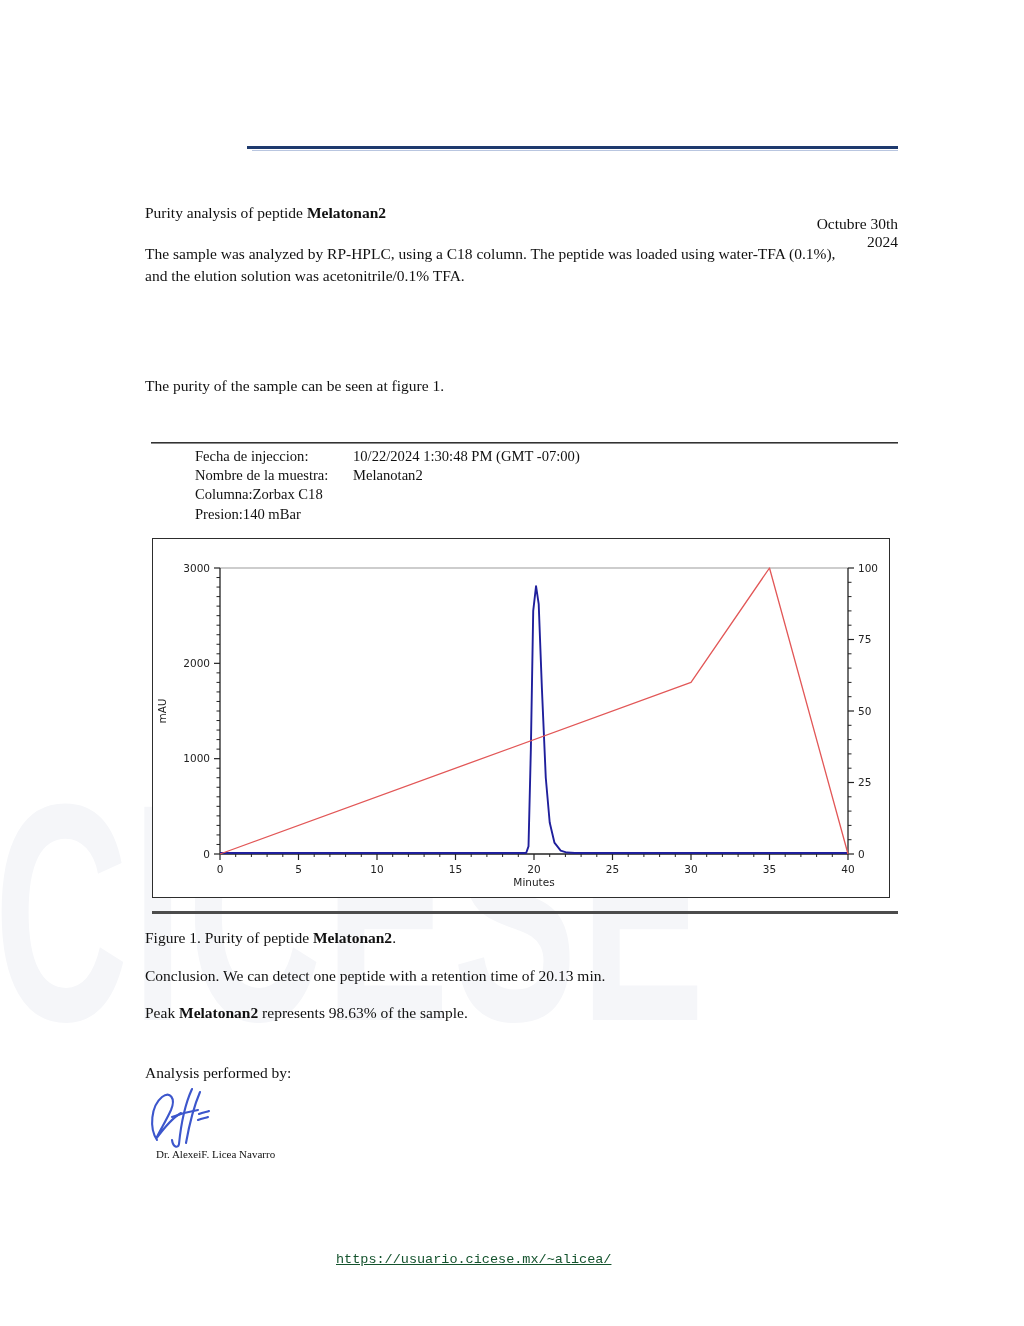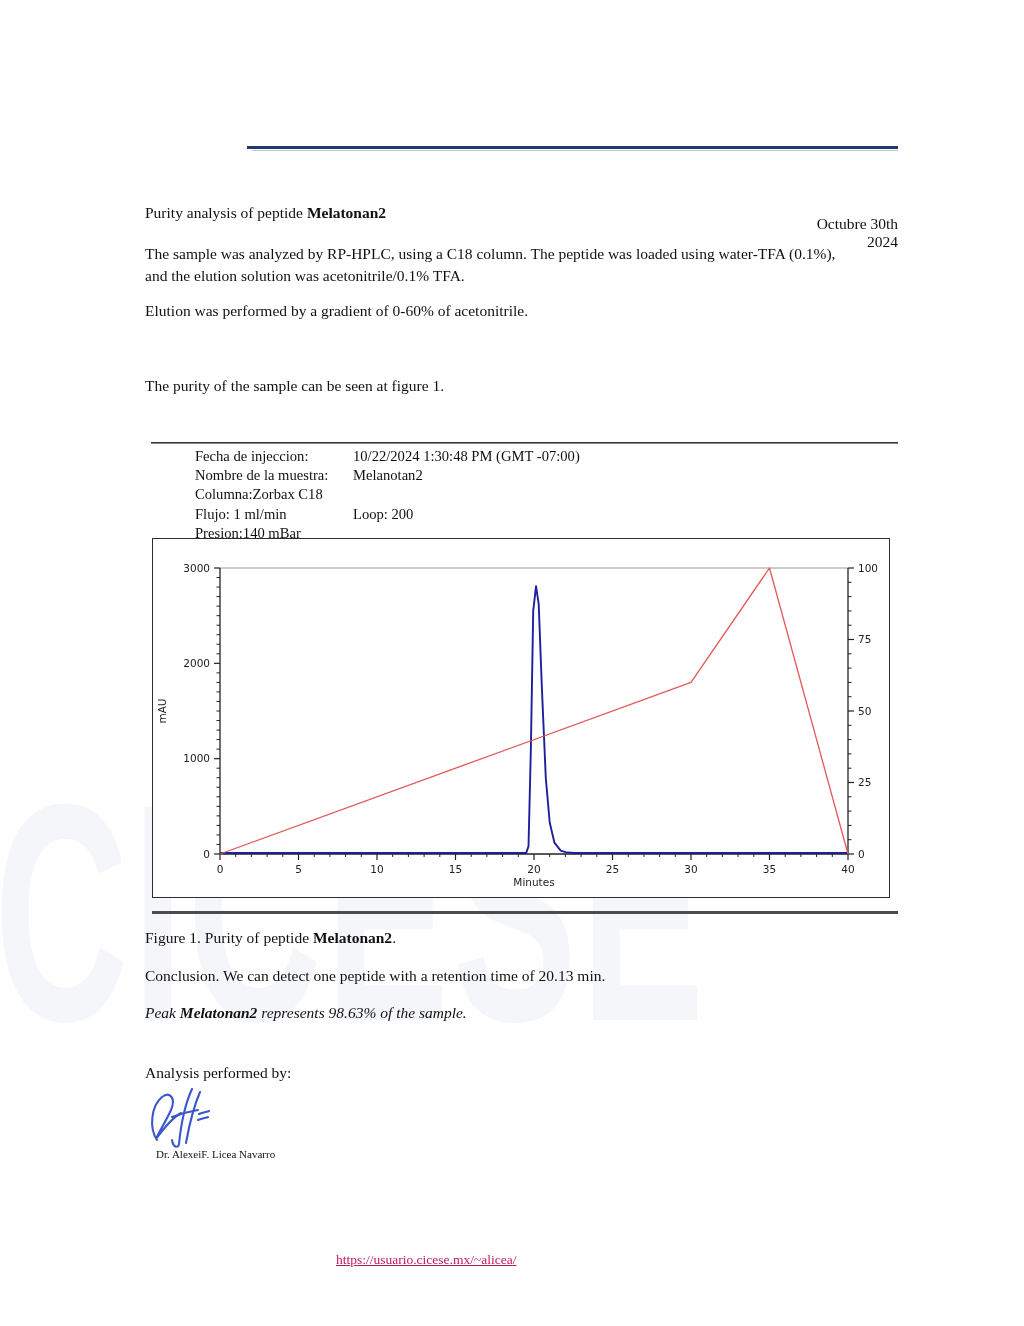--- a/index.html
+++ b/index.html
@@ -30,62 +30,57 @@
   .info-label.wide{min-width:496px;}
   
   #chart-box{left:152px;top:538px;width:738px;height:360px;border:1.6px solid #2d2d2d;background:#fff;box-sizing:border-box;}
   #chart-svg{position:absolute;left:0;top:0;}
   #right-axis-unit{left:898px;top:700px;font-family:"DejaVu Sans",sans-serif;font-size:9.5px;color:#333;
                    transform:rotate(-90deg);}
   #chart-divider{left:152px;top:911px;width:768px;height:3px;background:#4c4c4c;}
   
   #figure-caption{left:145px;top:929px;font-size:15.5px;}
   #conclusion{left:145px;top:967px;font-size:15.5px;}
-  #peak-line{left:145px;top:1004px;font-size:15.5px;font-style:italic;}
+  #peak-line{left:145px;top:1004px;font-size:15.5px;}
   #analysis-by{left:145px;top:1064px;font-size:15.5px;font-family:Liberation Serif, serif;}
   #signature{left:148px;top:1086px;}
   #signer-name{left:156px;top:1148px;font-size:11px;}
-  #footer-link{left:336px;top:1252px;font-family:Liberation Serif, serif;font-size:13.5px;color:#be185d;}
+  #footer-link{left:336px;top:1252px;font-family:Liberation Mono, monospace;font-size:13.5px;color:#14532d;}
   b{font-weight:bold;}
 </style>
 </head>
 <body>
 
 <div id="page">
 
   <div id="watermark" class="abs">CICESE</div>
 
   <div id="top-rule" class="abs"></div>
   <div id="top-rule-shadow" class="abs"></div>
 
   <div id="doc-title" class="abs"><span>Purity analysis of peptide </span><b>Melatonan2</b></div>
   <div id="doc-date" class="abs">Octubre 30th 2024</div>
 
   <div id="para-1" class="abs para">The sample was analyzed by RP-HPLC, using a C18 column. The peptide was loaded using water-TFA (0.1%),
 and the elution solution was acetonitrile/0.1% TFA.</div>
-  <div id="para-2" class="abs para">Elution was performed by a gradient of 0-60% of acetonitrile.</div>
   <div id="para-4" class="abs para">The purity of the sample can be seen at figure 1.</div>
 
   <div id="info-topline" class="abs"></div>
   <div id="info-block" class="abs">
     <div class="info-row">
       <span class="info-label">Fecha de injeccion:</span>
       <span>10/22/2024 1:30:48 PM (GMT -07:00)</span>
     </div>
     <div class="info-row">
       <span class="info-label">Nombre de la muestra:</span>
       <span>Melanotan2</span>
     </div>
     <div class="info-row">
       <span class="info-label">Columna:Zorbax C18</span>
       <span></span>
-    </div>
-    <div class="info-row">
-      <span class="info-label">Flujo:  1 ml/min</span>
-      <span>Loop: 200</span>
     </div>
     <div class="info-row">
       <span>Presion:140 mBar</span>
     </div>
   </div>
 
   <div id="chart-box" class="abs">
     <svg id="chart-svg" width="735" height="357" viewBox="0 0 735 357">
         <line x1="67" y1="29" x2="695" y2="29" stroke="#9c9c9c" stroke-width="1.1"></line>
         <line x1="67" y1="29" x2="67" y2="315" stroke="#222" stroke-width="1.3"></line>

